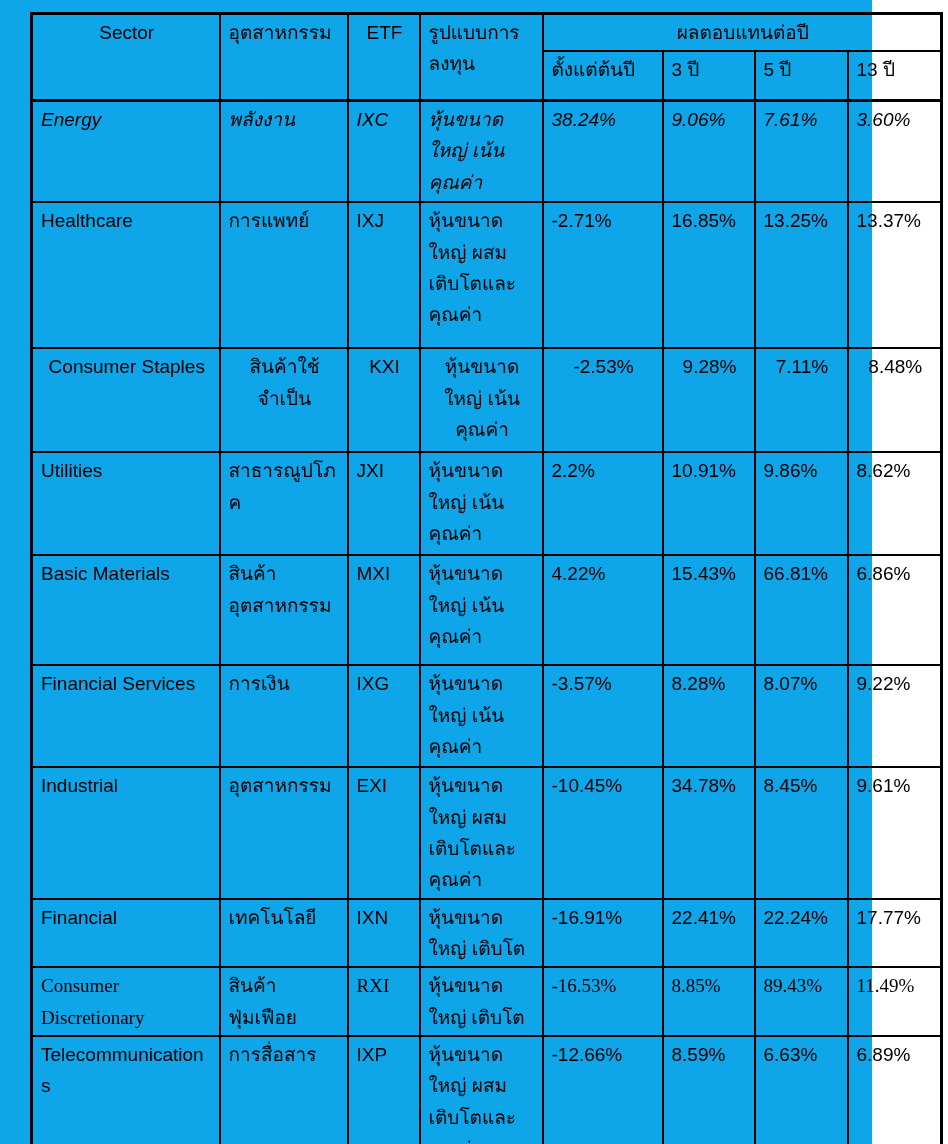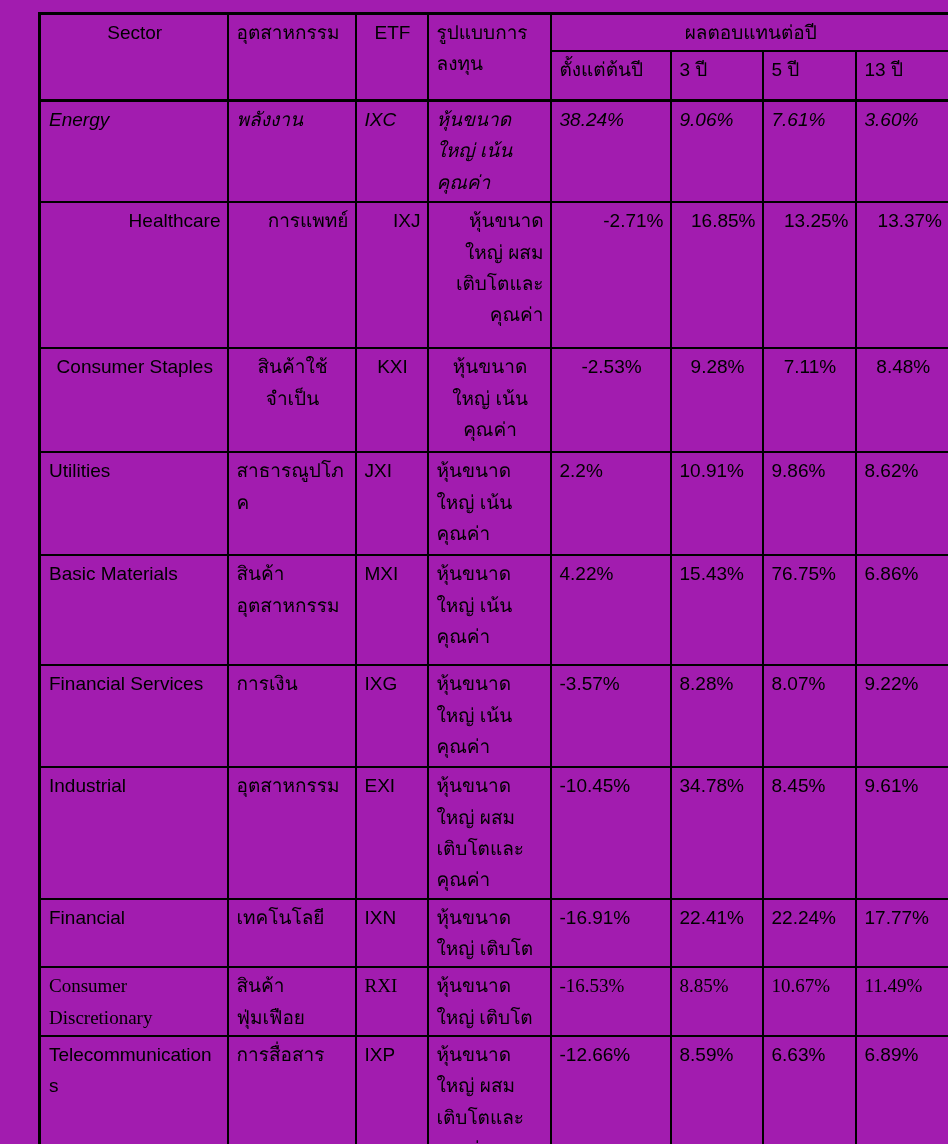--- a/index.html
+++ b/index.html
@@ -3,25 +3,25 @@
 <meta charset="utf-8">
 <style>
   html, body {
     margin: 0;
     padding: 0;
     background: #ffffff;
     font-family: "Liberation Sans", "DejaVu Sans", sans-serif;
     color: #000000;
   }
   .page {
-    width: 948px;
+    width: 872px;
     height: 1144px;
-    background: #a21caf;
+    background: #0ea5e9;
     box-sizing: border-box;
-    padding: 12px 0 0 38px;
+    padding: 12px 0 0 30px;
   }
   table.etf-table {
     border-collapse: collapse;
     table-layout: fixed;
     width: 910px;
     border: 3px solid #000000;
   }
   col.c-sector   { width: 188px; }
   col.c-industry { width: 128px; }
   col.c-etf      { width: 72px;  }
@@ -43,21 +43,21 @@
     overflow-wrap: anywhere;
   }
   thead tr.group-row th { height: 36px; }
   thead tr.sub-row th   { height: 49px; }
   thead tr:last-child th,
   thead th[rowspan] { border-bottom: 3px solid #000000; }
 
   th.center { text-align: center; }
 
   tbody tr:nth-child(1)  td { height: 102px; font-style: italic; }
-  tbody tr:nth-child(2)  td { height: 146px; text-align: right; }
+  tbody tr:nth-child(2)  td { height: 146px; }
   tbody tr:nth-child(3)  td { height: 104px; text-align: center; }
   tbody tr:nth-child(4)  td { height: 103px; }
   tbody tr:nth-child(5)  td { height: 110px; }
   tbody tr:nth-child(6)  td { height: 102px; }
   tbody tr:nth-child(7)  td { height: 115px; }
   tbody tr:nth-child(8)  td { height: 63px;  }
   tbody tr:nth-child(9)  td { height: 65px; font-family: Liberation Serif, serif;  }
   tbody tr:nth-child(10) td { height: 137px; }
 </style>
 </head>
@@ -135,21 +135,21 @@
     <td>8.62%</td>
   </tr>
 
   <tr>
     <td>Basic Materials</td>
     <td>สินค้าอุตสาหกรรม</td>
     <td>MXI</td>
     <td>หุ้นขนาดใหญ่ เน้นคุณค่า</td>
     <td>4.22%</td>
     <td>15.43%</td>
-    <td>76.75%</td>
+    <td>66.81%</td>
     <td>6.86%</td>
   </tr>
 
   <tr>
     <td>Financial Services</td>
     <td>การเงิน</td>
     <td>IXG</td>
     <td>หุ้นขนาดใหญ่ เน้นคุณค่า</td>
     <td>-3.57%</td>
     <td>8.28%</td>
@@ -179,21 +179,21 @@
     <td>17.77%</td>
   </tr>
 
   <tr>
     <td>Consumer Discretionary</td>
     <td>สินค้าฟุ่มเฟือย</td>
     <td>RXI</td>
     <td>หุ้นขนาดใหญ่ เติบโต</td>
     <td>-16.53%</td>
     <td>8.85%</td>
-    <td>10.67%</td>
+    <td>89.43%</td>
     <td>11.49%</td>
   </tr>
 
   <tr>
     <td>Telecommunications</td>
     <td>การสื่อสาร</td>
     <td>IXP</td>
     <td>หุ้นขนาดใหญ่ ผสมเติบโตและคุณค่า</td>
     <td>-12.66%</td>
     <td>8.59%</td>

